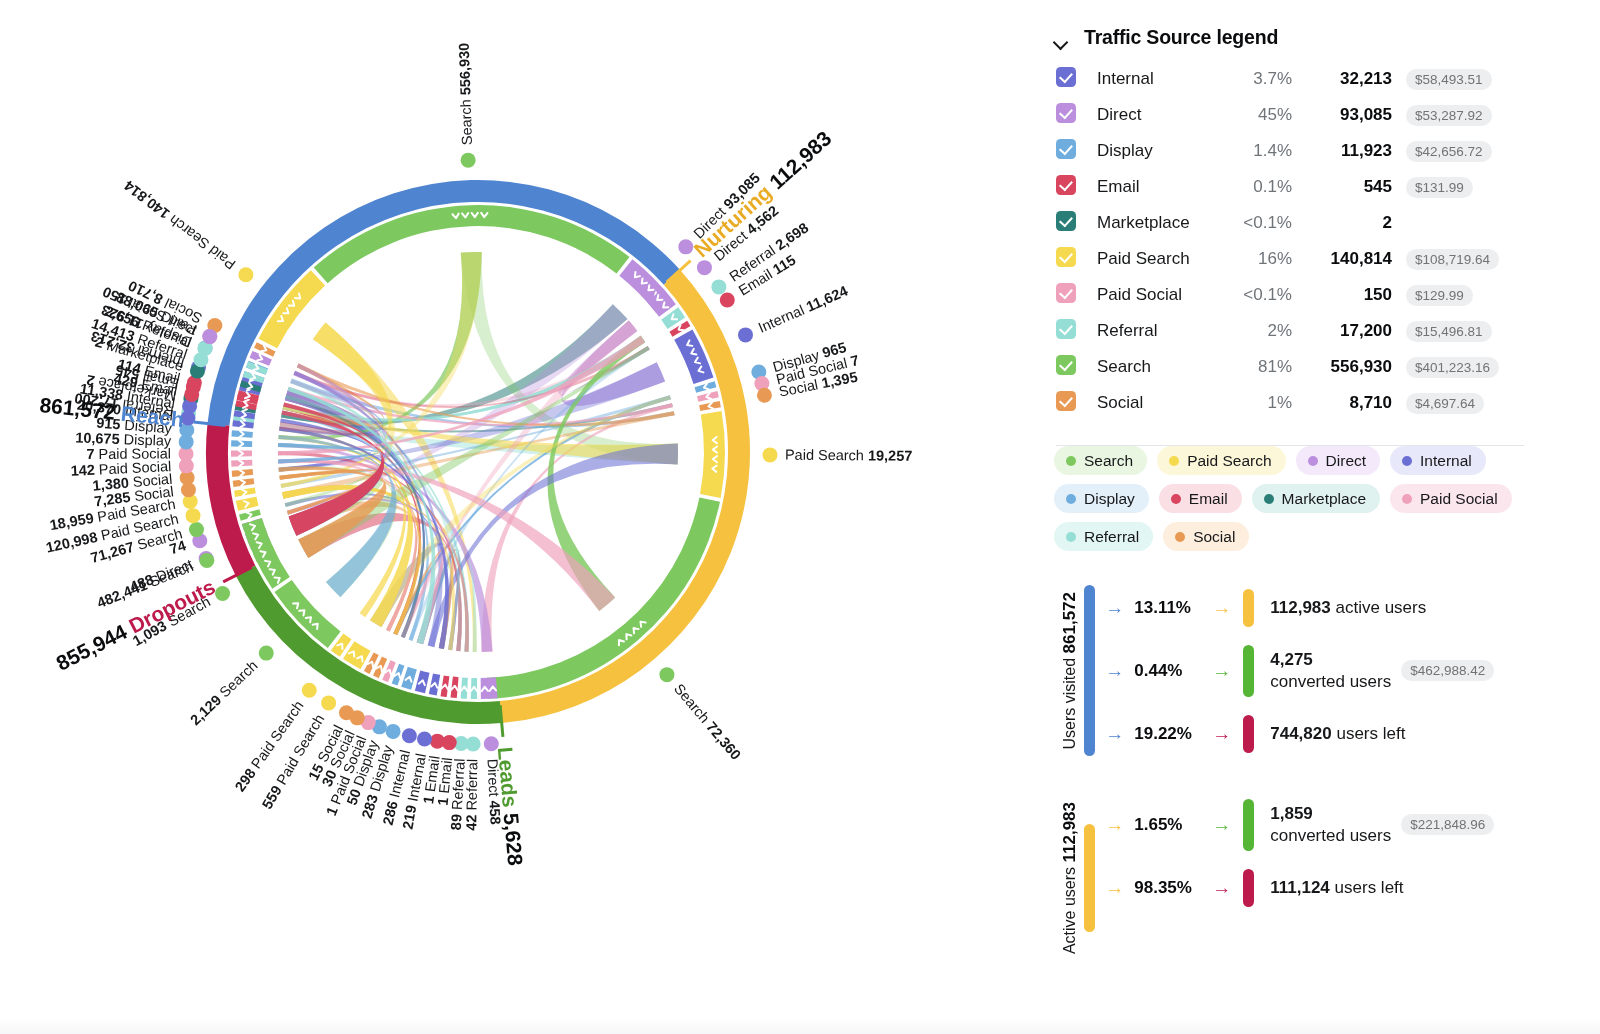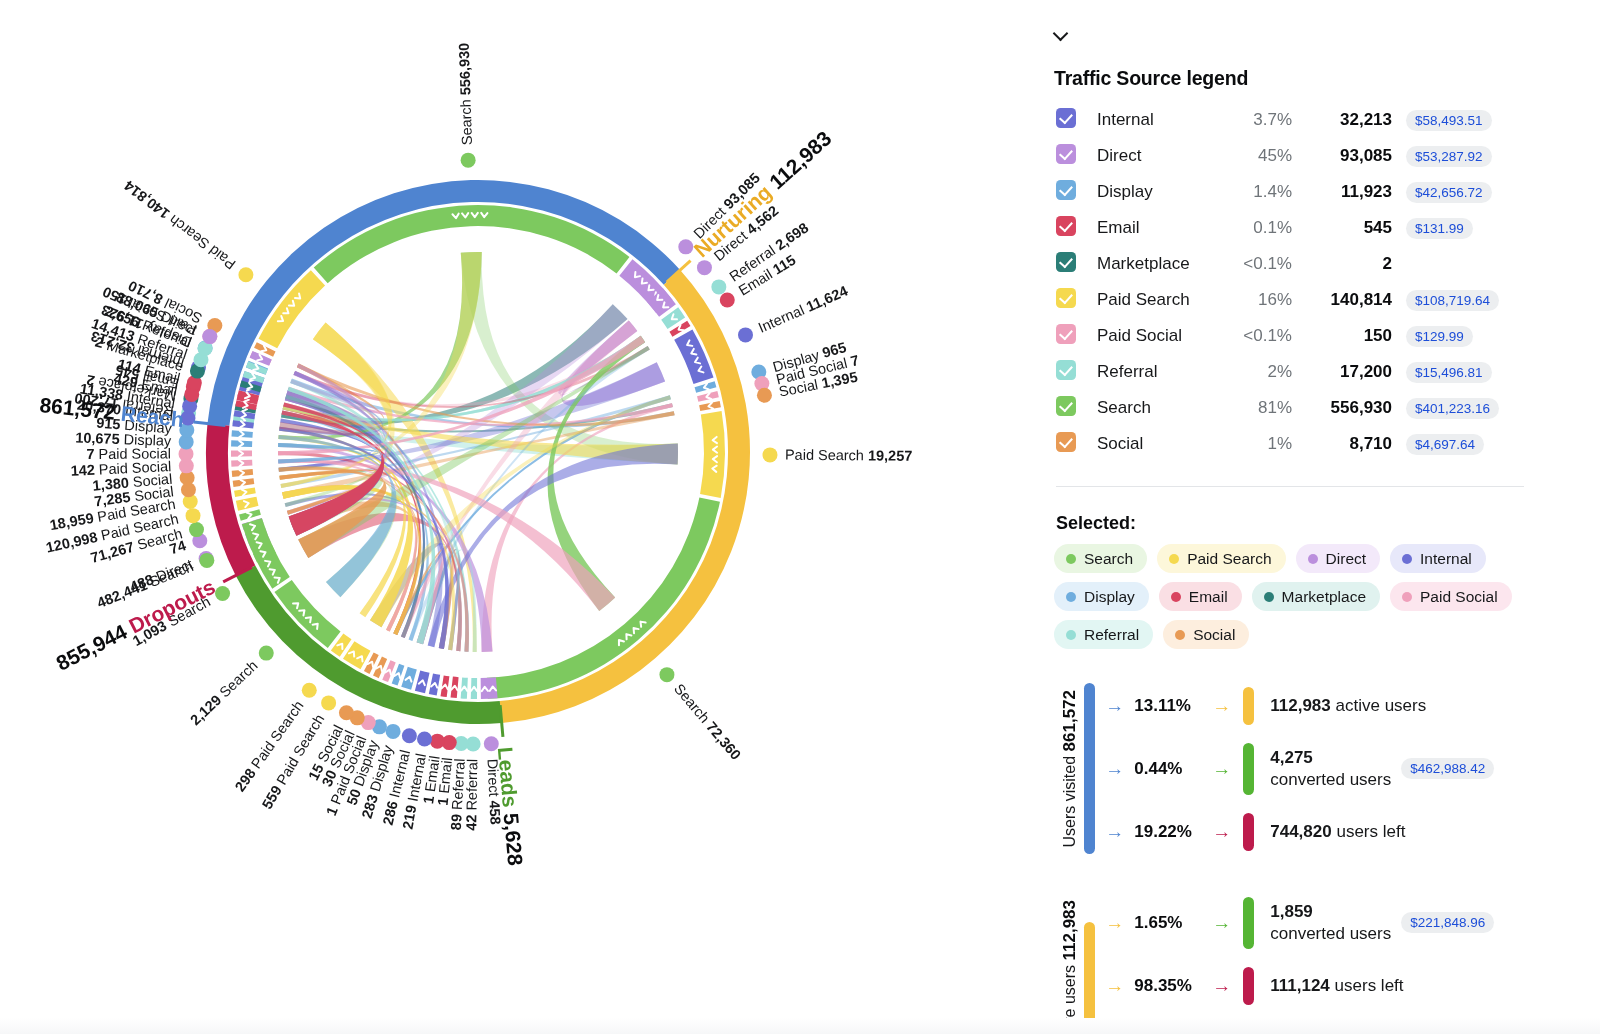--- a/index.html
+++ b/index.html
@@ -14,21 +14,21 @@
   }
   #root { position:relative; width:1600px; height:1034px; display:flex; }
 
   
   #chart-pane { position:relative; width:1046px; height:1034px; flex:0 0 1046px; }
   #chord-svg { position:absolute; left:0; top:0; }
 
   
   #side-pane { position:relative; flex:1 1 auto; padding:22px 40px 0 8px; }
 
-  .legend-header { display:flex; align-items:flex-start; gap:27px; margin:4px 0 12px 0;flex-direction:column; }
+  .legend-header { display:flex; align-items:flex-end; gap:16px; margin:4px 0 12px 0; }
   .chev { width:14px; height:14px; flex:0 0 14px; position:relative; }
   .chev:before{
     content:""; position:absolute; left:1px; top:2px; width:9px; height:9px;
     border-right:2.2px solid #17181a; border-bottom:2.2px solid #17181a;
     transform:rotate(45deg);
   }
   .legend-title { font-size:19.5px; font-weight:bold; letter-spacing:-0.2px; }
 
   table.legend { border-collapse:collapse; width:472px; margin-left:2px; }
   table.legend td { padding:5.5px 0; vertical-align:middle; font-size:17px; }
@@ -37,21 +37,21 @@
   .cbx:after{
     content:""; position:absolute; left:6px; top:3.6px; width:5.5px; height:10px;
     border-right:2.4px solid #fff; border-bottom:2.4px solid #fff;
     transform:rotate(42deg);
   }
   .lg-name { padding-left:11px !important; color:#17181a; }
   .lg-pct  { text-align:right; color:#6f7479; width:92px; }
   .lg-val  { text-align:right; font-weight:bold; width:100px; padding-right:0 !important; }
   .lg-rev-cell { padding-left:14px !important; width:136px; }
   .pill {
-    display:inline-block; background:#eceef0; color:#1d4ed8;
+    display:inline-block; background:#eceef0; color:#737373;
     border-radius:11px; padding:3px 9px; font-size:13.5px; white-space:nowrap;
   }
 
   .divider { height:1px; background:#e3e5e8; margin:24px 2px 0 2px; width:468px; }
 
   .sel-title { font-weight:bold; font-size:18px; margin:26px 0 10px 2px; }
   .chips { width:480px; display:flex; flex-wrap:wrap; gap:9px 10px; }
   .chip {
     display:inline-flex; align-items:center; gap:8px;
     border-radius:15px; padding:5.5px 14px 5.5px 12px; font-size:15.5px; color:#17181a;
@@ -638,21 +638,20 @@
             <td class="lg-name">Social</td>
             <td class="lg-pct">1%</td>
             <td class="lg-val">8,710</td>
             <td class="lg-rev-cell"><span class="pill">$4,697.64</span></td>
           </tr>
         </tbody>
     </table>
 
     <div class="divider"></div>
 
-    <div class="sel-title">Selected:</div>
     <div class="chips" id="chips">
         <div class="chip" style="background: rgb(233, 246, 226);">
           <span class="dot" style="background:#7dc95f"></span>
           <span>Search</span>
         </div>
         <div class="chip" style="background: rgb(253, 247, 218);">
           <span class="dot" style="background:#f5d94f"></span>
           <span>Paid Search</span>
         </div>
         <div class="chip" style="background: rgb(243, 233, 250);">

